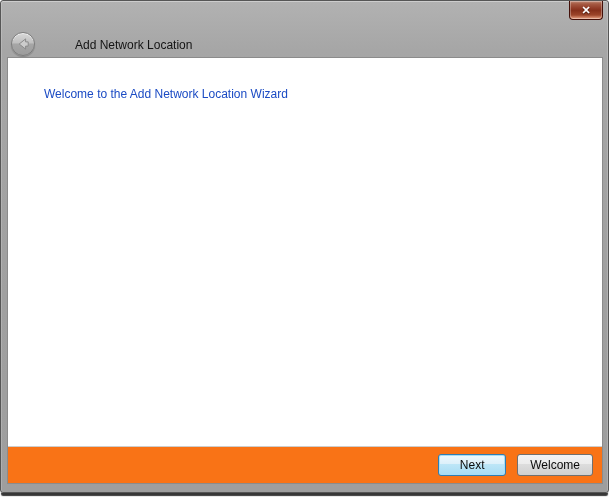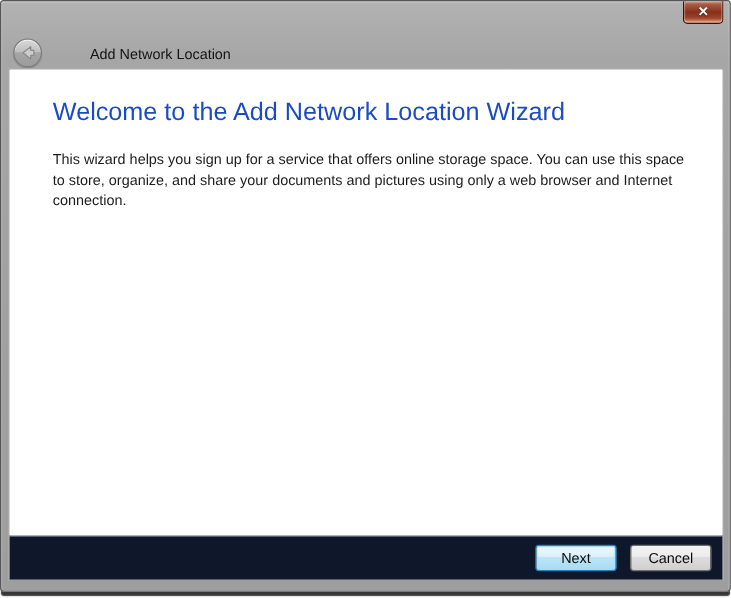--- a/index.html
+++ b/index.html
@@ -92,37 +92,37 @@
   }
 
   .content {
     flex: 1;
     padding: 26px 28px 0 36px;
     background: #ffffff;
     overflow: hidden;
   }
   .wizard-heading {
     margin: 0 0 21px 0;
-    font-size: 21px;
+    font-size: 12px;
     font-weight: normal;
     color: #1b4bc4;
     line-height: 20px;
   }
   .wizard-para {
     margin: 0 0 8px 0;
     max-width: 548px;
     font-size: 12px;
     line-height: 17px;
     color: #1c1c1c;
   }
 
   
   .footer {
     height: 36px;
-    background: #0f172a;
+    background: #f97316;
     border-top: 1px solid #cdcdcd;
     display: flex;
     align-items: center;
     justify-content: flex-end;
     gap: 11px;
     padding-right: 9px;
     flex: none;
   }
   .btn {
     height: 22px;
@@ -160,22 +160,21 @@
       </svg>
     </span>
   </button>
 
   <div class="window-title">Add Network Location</div>
 
   <div class="panel">
 
     <div class="content">
       <h1 class="wizard-heading">Welcome to the Add Network Location Wizard</h1>
-      <p class="wizard-para">This wizard helps you sign up for a service that offers online storage space.  You can use this space to store, organize, and share your documents and pictures using only a web browser and Internet connection.</p>
     </div>
 
     <div class="footer">
       <button class="btn btn-default">Next</button>
-      <button class="btn btn-standard">Cancel</button>
+      <button class="btn btn-standard">Welcome</button>
     </div>
 
   </div>
 </div>
 
 </body></html>

